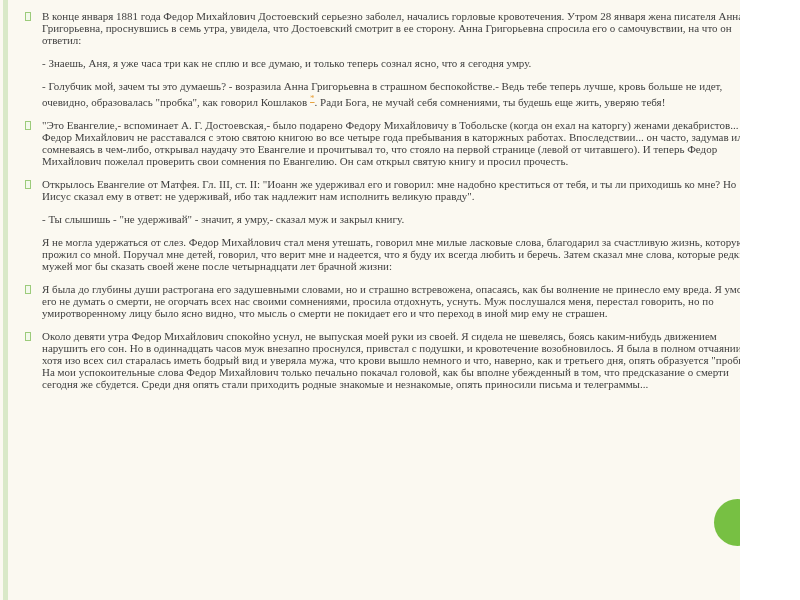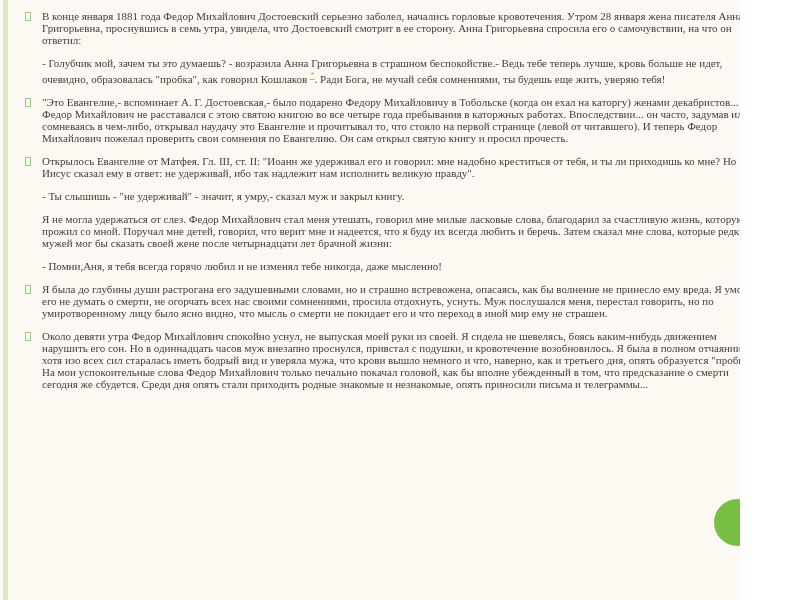--- a/index.html
+++ b/index.html
@@ -60,25 +60,25 @@
     cursor:pointer;
   }
 </style>
 </head>
 <body>
 
 <div class="slide">
   <div class="stripe-left"></div>
   <div class="content" id="content">
       <div class="para"><span class="bullet-sq"></span><span>В конце января 1881 года Федор Михайлович Достоевский серьезно заболел, начались горловые кровотечения. Утром 28 января жена писателя Анна Григорьевна, проснувшись в семь утра, увидела, что Достоевский смотрит в ее сторону. Анна Григорьевна спросила его о самочувствии, на что он ответил:</span></div>
+      <div class="para"><span>- Знаешь, Аня, я уже часа три как не сплю и все думаю, и только теперь сознал ясно, что я сегодня умру.</span></div>
       <div class="para"><span>- Голубчик мой, зачем ты это думаешь? - возразила Анна Григорьевна в страшном беспокойстве.- Ведь тебе теперь лучше, кровь больше не идет, очевидно, образовалась "пробка", как говорил Кошлаков <span class="footnote-link">*</span>. Ради Бога, не мучай себя сомнениями, ты будешь еще жить, уверяю тебя!</span></div>
       <div class="para"><span class="bullet-sq"></span><span>"Это Евангелие,- вспоминает А. Г. Достоевская,- было подарено Федору Михайловичу в Тобольске (когда он ехал на каторгу) женами декабристов... Федор Михайлович не расставался с этою святою книгою во все четыре года пребывания в каторжных работах. Впоследствии... он часто, задумав или сомневаясь в чем-либо, открывал наудачу это Евангелие и прочитывал то, что стояло на первой странице (левой от читавшего). И теперь Федор Михайлович пожелал проверить свои сомнения по Евангелию. Он сам открыл святую книгу и просил прочесть.</span></div>
       <div class="para"><span class="bullet-sq"></span><span>Открылось Евангелие от Матфея. Гл. III, ст. II: "Иоанн же удерживал его и говорил: мне надобно креститься от тебя, и ты ли приходишь ко мне? Но Иисус сказал ему в ответ: не удерживай, ибо так надлежит нам исполнить великую правду".</span></div>
       <div class="para"><span>- Ты слышишь - "не удерживай" - значит, я умру,- сказал муж и закрыл книгу.</span></div>
       <div class="para"><span>Я не могла удержаться от слез. Федор Михайлович стал меня утешать, говорил мне милые ласковые слова, благодарил за счастливую жизнь, которую он прожил со мной. Поручал мне детей, говорил, что верит мне и надеется, что я буду их всегда любить и беречь. Затем сказал мне слова, которые редкий из мужей мог бы сказать своей жене после четырнадцати лет брачной жизни:</span></div>
-      <div class="para"><span>- Помни,Аня, я тебя всегда горячо любил и не изменял тебе никогда, даже мысленно!</span></div>
       <div class="para"><span class="bullet-sq"></span><span>Я была до глубины души растрогана его задушевными словами, но и страшно встревожена, опасаясь, как бы волнение не принесло ему вреда. Я умоляла его не думать о смерти, не огорчать всех нас своими сомнениями, просила отдохнуть, уснуть. Муж послушался меня, перестал говорить, но по умиротворенному лицу было ясно видно, что мысль о смерти не покидает его и что переход в иной мир ему не страшен.</span></div>
       <div class="para"><span class="bullet-sq"></span><span>Около девяти утра Федор Михайлович спокойно уснул, не выпуская моей руки из своей. Я сидела не шевелясь, боясь каким-нибудь движением нарушить его сон. Но в одиннадцать часов муж внезапно проснулся, привстал с подушки, и кровотечение возобновилось. Я была в полном отчаянии, хотя изо всех сил старалась иметь бодрый вид и уверяла мужа, что крови вышло немного и что, наверно, как и третьего дня, опять образуется "пробка". На мои успокоительные слова Федор Михайлович только печально покачал головой, как бы вполне убежденный в том, что предсказание о смерти сегодня же сбудется. Среди дня опять стали приходить родные знакомые и незнакомые, опять приносили письма и телеграммы...</span></div>
     </div>
   <div class="stripe-right-thin"></div>
   <div class="stripe-right-band"></div>
   <div class="green-circle"></div>
 </div>
 
 </body></html>

